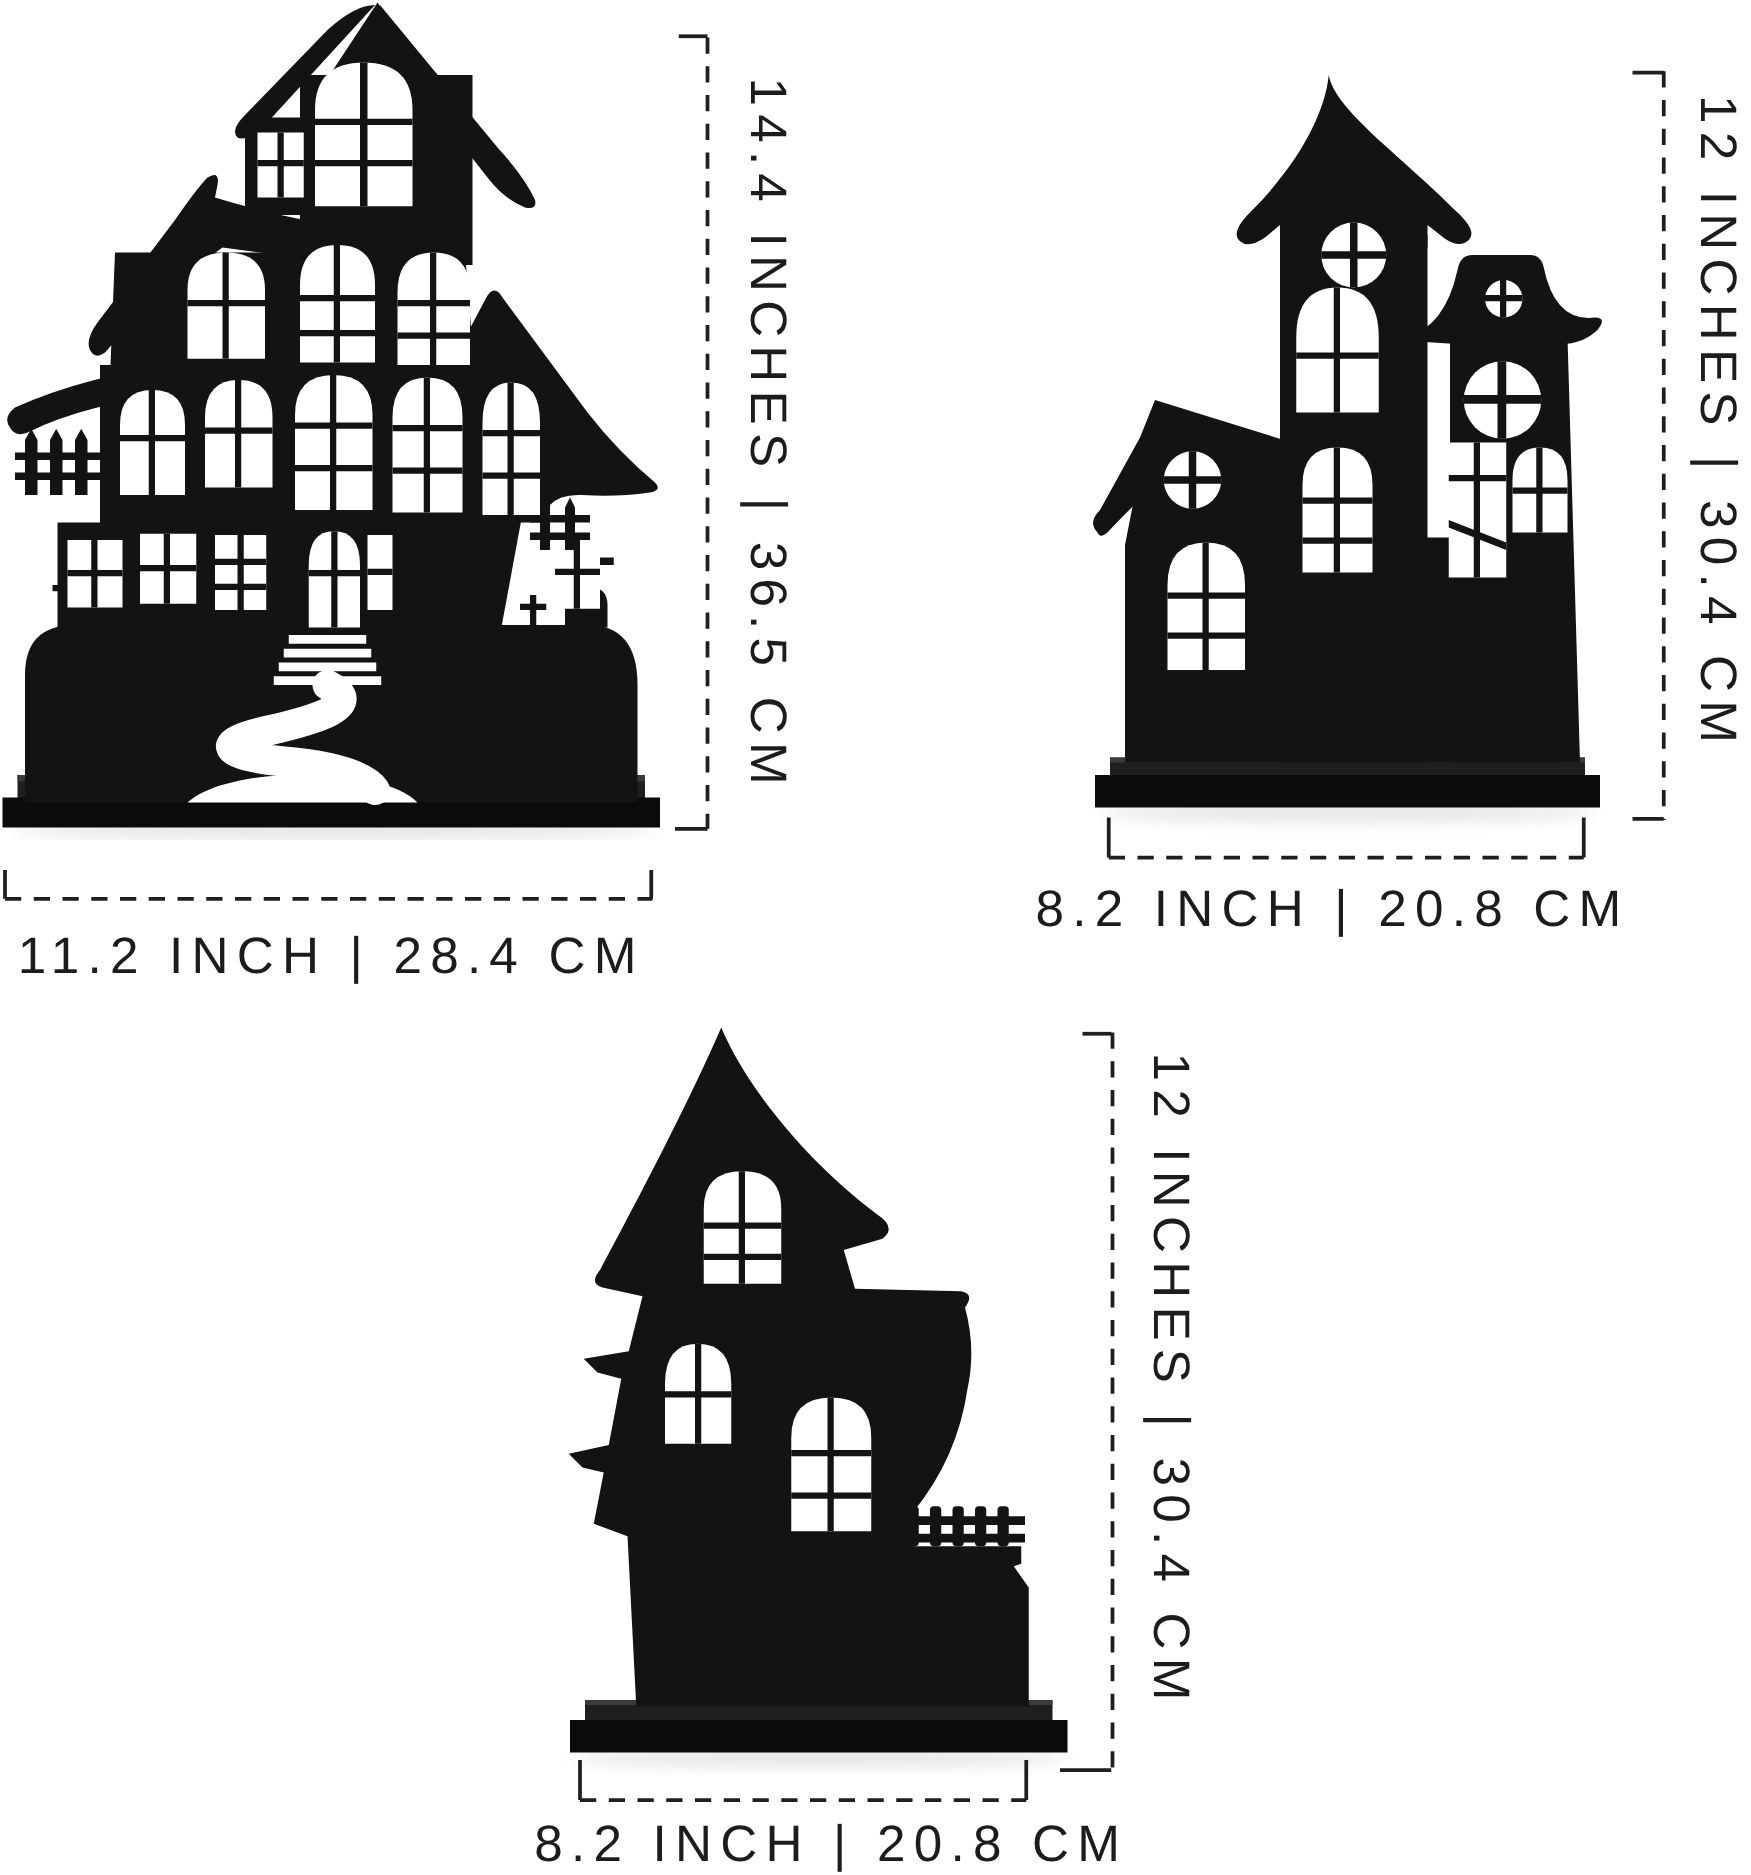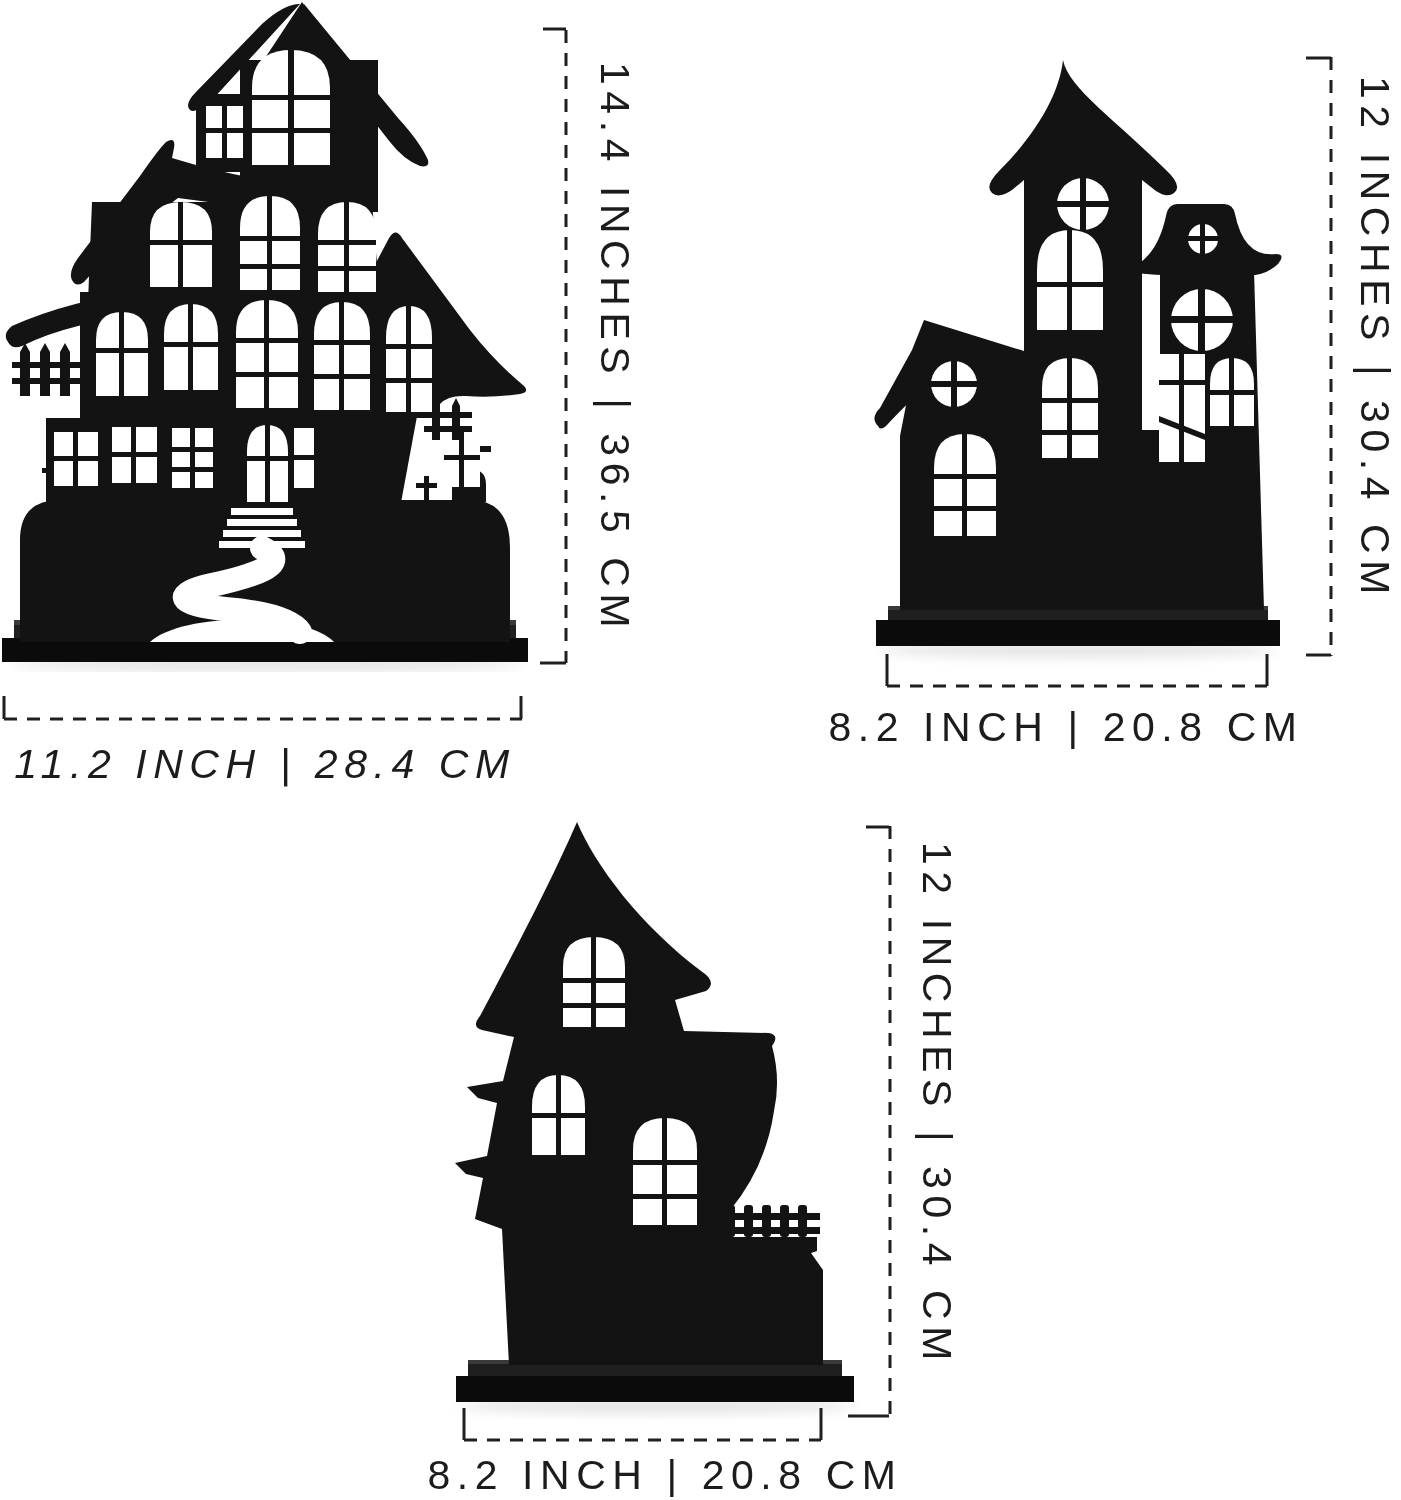--- a/index.html
+++ b/index.html
@@ -299,21 +299,21 @@
           <path d="M1267,654 V686"></path>
         <path d="M866,827 H889"></path>
           <path d="M848,1416 H889"></path>
         <path d="M464,1408 V1440"></path>
           <path d="M821,1408 V1440"></path>
       </g>
     </g>
   </svg>
 
   <div class="dim dim-v" style="left:592px;top:62px;">14.4 INCHES | 36.5 CM</div>
-  <div class="dim dim-h" style="left:0px;top:742px;width:530px;font-style:italic;">11.2 INCH | 28.4 CM</div>
+  <div class="dim dim-h" style="left:0px;top:742px;width:530px;">11.2 INCH | 28.4 CM</div>
 
   <div class="dim dim-v" style="left:1352px;top:76px;">12 INCHES | 30.4 CM</div>
   <div class="dim dim-h" style="left:818px;top:705px;width:496px;">8.2 INCH | 20.8 CM</div>
 
   <div class="dim dim-v" style="left:914px;top:842px;">12 INCHES | 30.4 CM</div>
   <div class="dim dim-h" style="left:420px;top:1453px;width:490px;">8.2 INCH | 20.8 CM</div>
 
 </div>
 
 </body></html>

